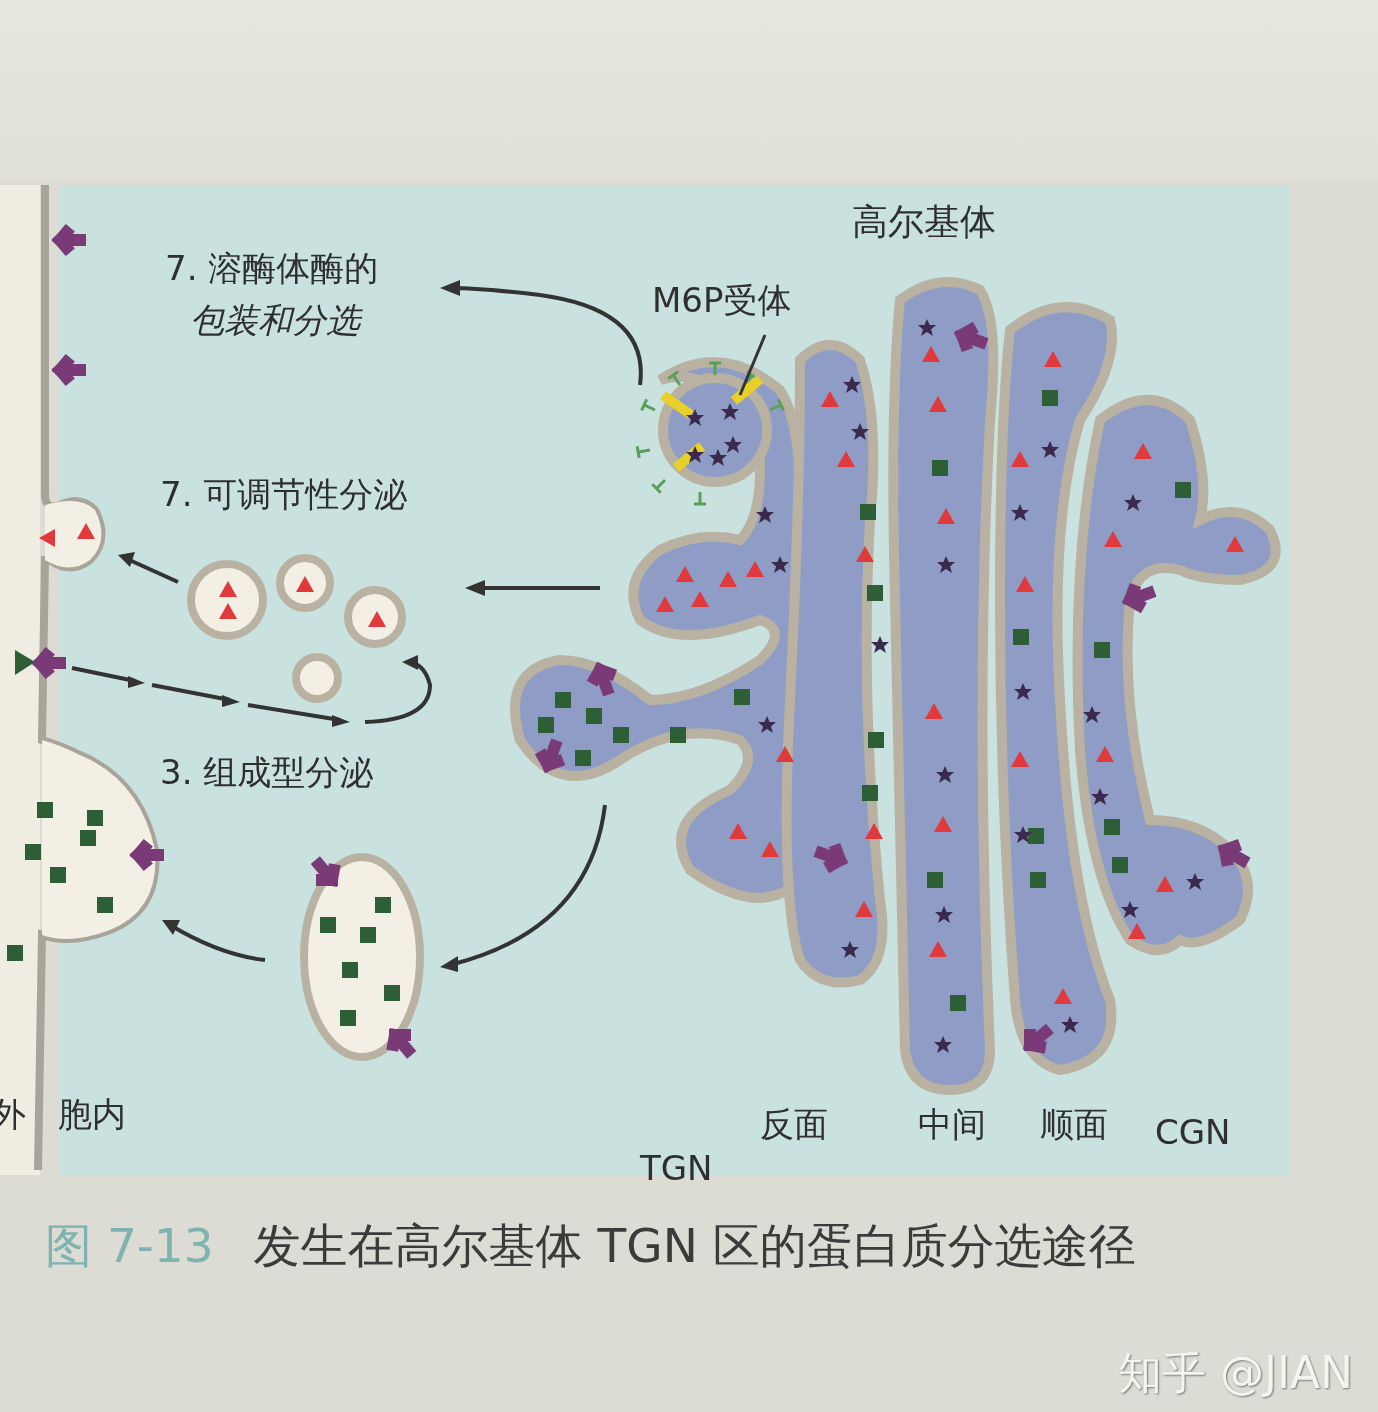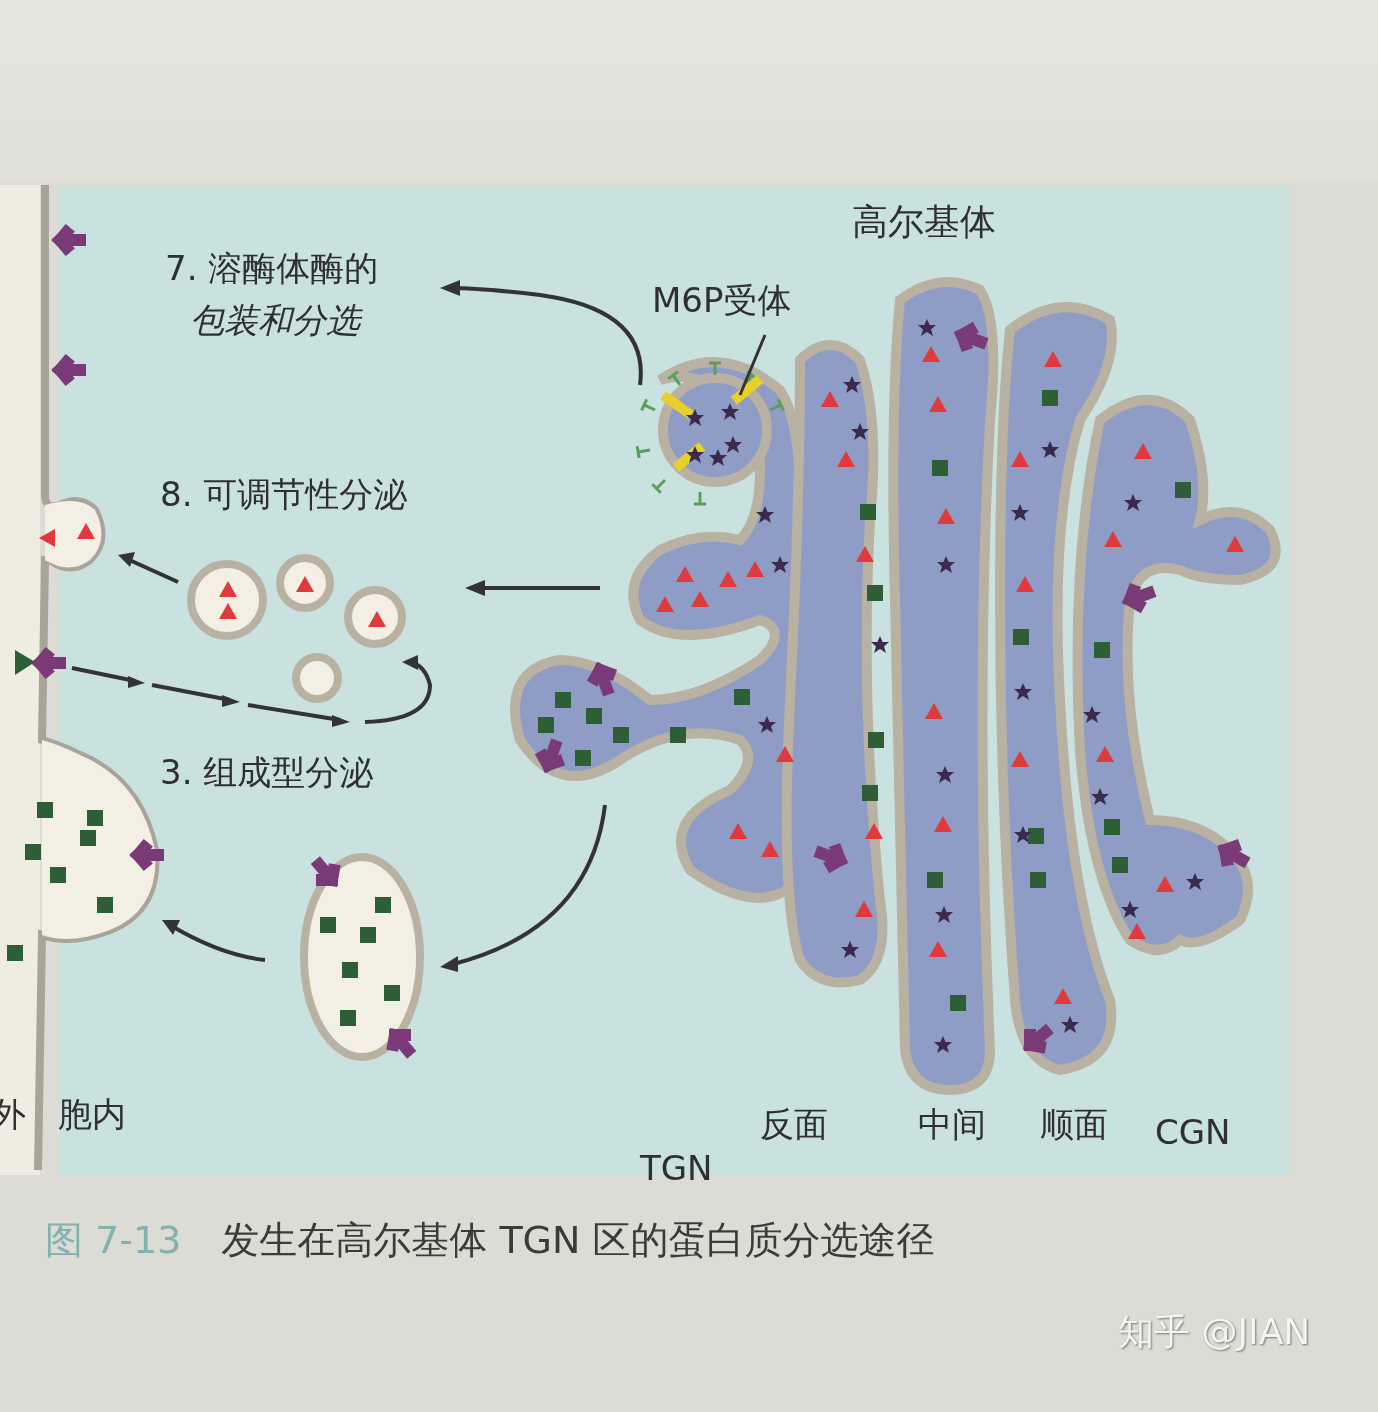--- a/index.html
+++ b/index.html
@@ -5,23 +5,23 @@
   html,body{margin:0;padding:0;}
   body{width:1378px;height:1412px;background:#dcdcd4;position:relative;overflow:hidden;
        font-family:"DejaVu Sans","Liberation Sans",sans-serif;}
   .page-top{position:absolute;left:0;top:0;width:1378px;height:180px;
        background:linear-gradient(#e6e6de,#e0e0d8);}
   .panel{position:absolute;left:60px;top:185px;width:1230px;height:990px;background:#c9e2e0;}
   .extracell{position:absolute;left:0;top:185px;width:40px;height:990px;background:#efece2;}
   svg.diagram{position:absolute;left:0;top:0;}
   .lbl{position:absolute;color:#2f2f2f;font-size:34px;line-height:44px;white-space:nowrap;}
   .lbl.big{font-size:36px;}
-  .caption{position:absolute;left:45px;top:1215px;font-size:38px;color:#3b3b3b;white-space:nowrap;}
+  .caption{position:absolute;left:45px;top:1215px;font-size:47px;color:#3b3b3b;white-space:nowrap;}
   .caption .num{color:#7fb3b0;margin-right:40px;}
-  .watermark{position:absolute;left:1118px;top:1308px;font-size:36px;color:#f4f4f0;
+  .watermark{position:absolute;left:1118px;top:1344px;font-size:44px;color:#f4f4f0;
        text-shadow:1px 1px 2px #777;white-space:nowrap;}
 </style>
 </head>
 <body>
 
 <div class="page-top"></div>
 <div class="panel"></div>
 <div class="extracell"></div>
 
 <svg class="diagram" width="1378" height="1412">
@@ -226,21 +226,21 @@
     <polygon points="350,722 332,715 332,727"></polygon>
     <polygon points="402,662 418,655 418,670"></polygon>
   </g>
   <line x1="765" y1="335" x2="740" y2="395" stroke="#333" stroke-width="3"></line>
 </svg>
 
 <div class="lbl big" style="left:852px;top:200px;">高尔基体</div>
 <div class="lbl" style="left:652px;top:278px;">M6P受体</div>
 <div class="lbl" style="left:165px;top:246px;">7. 溶酶体酶的</div>
 <div class="lbl" style="left:190px;top:298px;font-style:italic;">包装和分选</div>
-<div class="lbl" style="left:160px;top:472px;">8. 可调节性分泌</div>
+<div class="lbl" style="left:160px;top:472px;">7. 可调节性分泌</div>
 <div class="lbl" style="left:160px;top:750px;">3. 组成型分泌</div>
 <div class="lbl" style="left:-8px;top:1092px;">外</div>
 <div class="lbl" style="left:58px;top:1092px;">胞内</div>
 <div class="lbl" style="left:640px;top:1102px;margin-top:44px;">TGN</div>
 <div class="lbl" style="left:760px;top:1102px;">反面</div>
 <div class="lbl" style="left:918px;top:1102px;">中间</div>
 <div class="lbl" style="left:1040px;top:1102px;">顺面</div>
 <div class="lbl" style="left:1155px;top:1110px;">CGN</div>
 
 <div class="caption">

